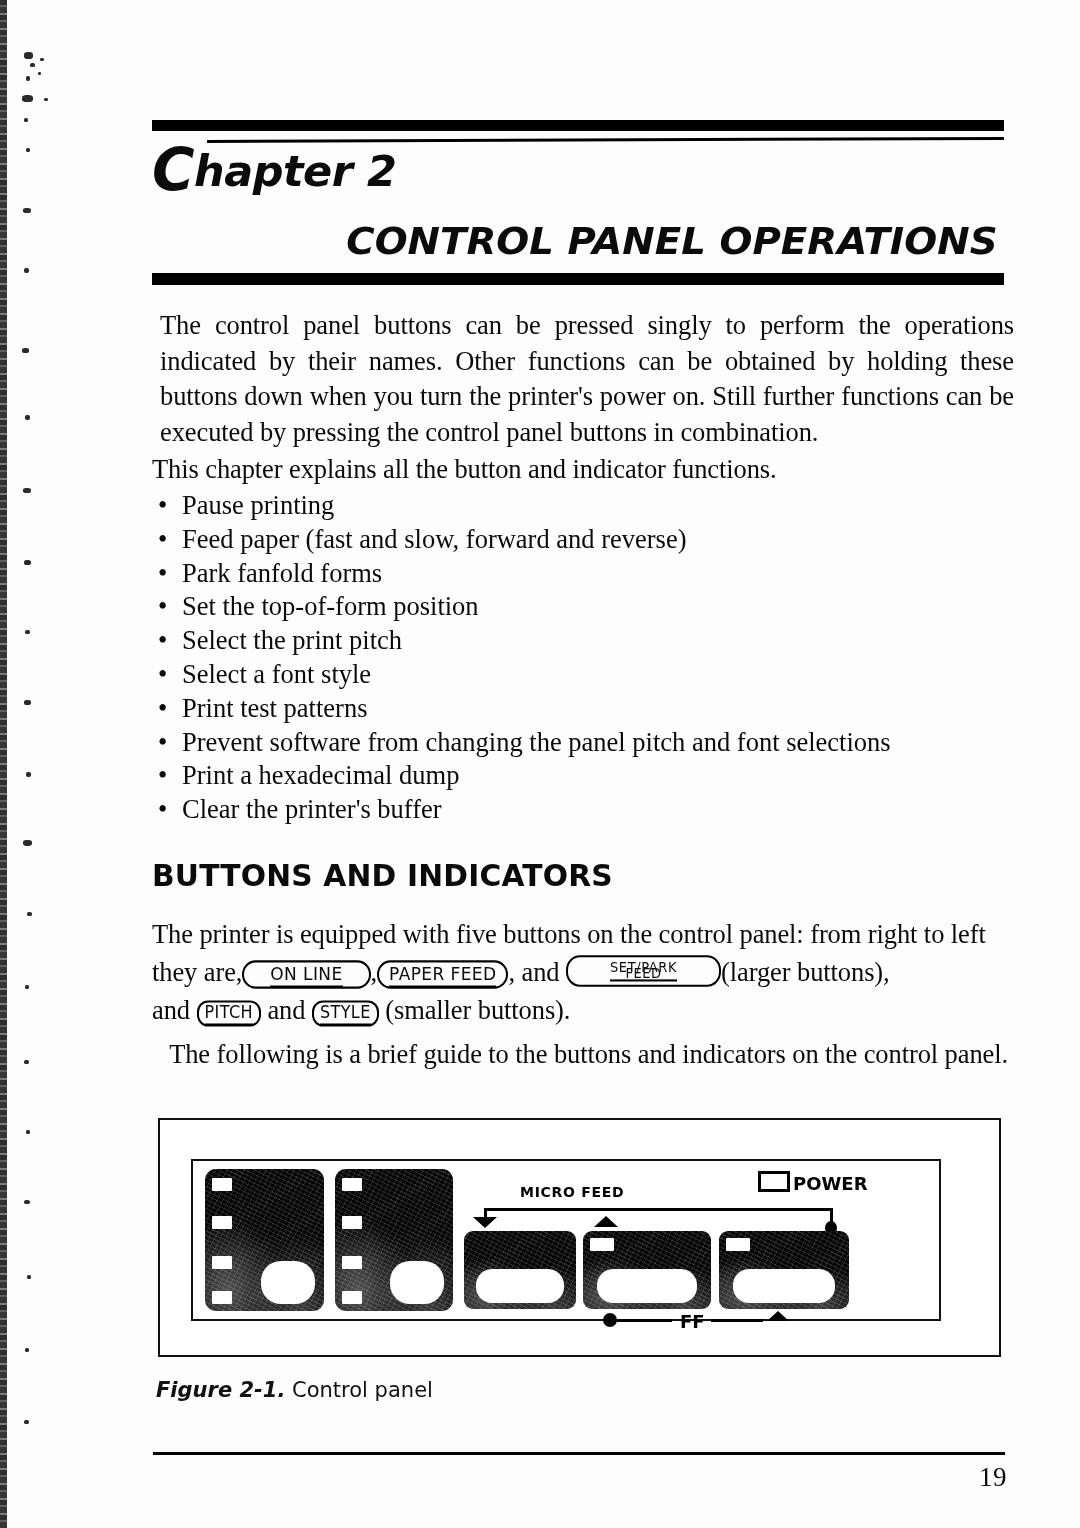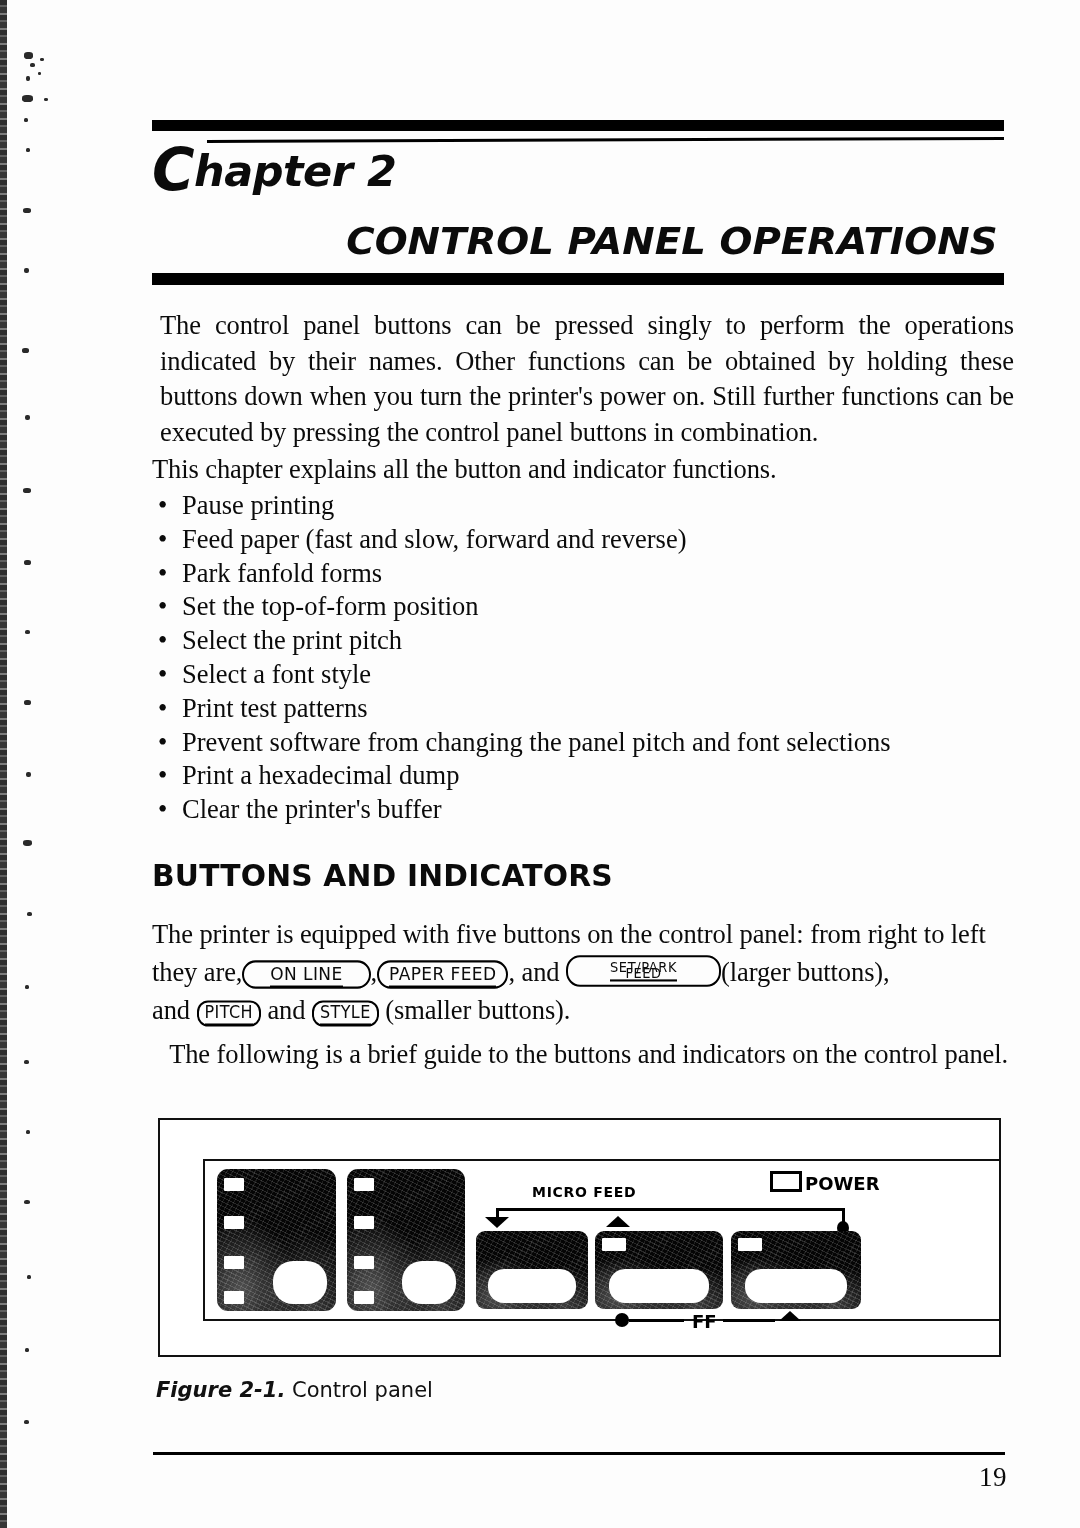--- a/index.html
+++ b/index.html
@@ -161,27 +161,26 @@
     position: absolute;
     left: 158px;
     top: 1118px;
     width: 839px;
     height: 235px;
     border: 2.5px solid #111;
     background: #fff;
   }
   .fig-inner {
     position: absolute;
-    left: 43px;
+    left: 31px;
     top: 39px;
     width: 746px;
     height: 158px;
     border: 2.5px solid #111;
     background: #fff;
-    padding-left: 48px;
   }
   
   .btn-black {
     position: absolute;
     background:
       radial-gradient(ellipse at 20% 85%, rgba(255,255,255,.30) 0%, rgba(255,255,255,0) 42%),
       radial-gradient(ellipse at 78% 95%, rgba(255,255,255,.22) 0%, rgba(255,255,255,0) 38%),
       repeating-linear-gradient(26deg, rgba(255,255,255,.14) 0px, rgba(255,255,255,.14) 1px, rgba(0,0,0,0) 1px, rgba(0,0,0,0) 4px),
       repeating-linear-gradient(-63deg, rgba(255,255,255,.10) 0px, rgba(255,255,255,.10) 1px, rgba(0,0,0,0) 1px, rgba(0,0,0,0) 5px),
       #050505;

